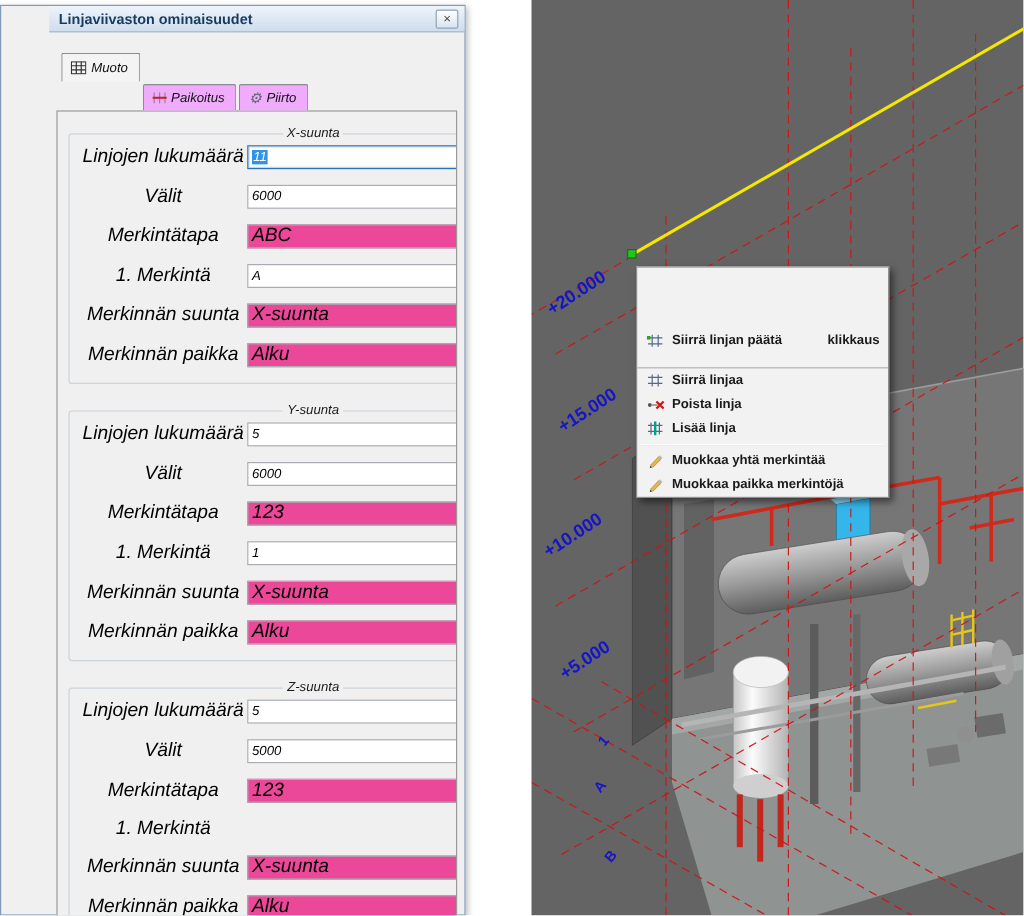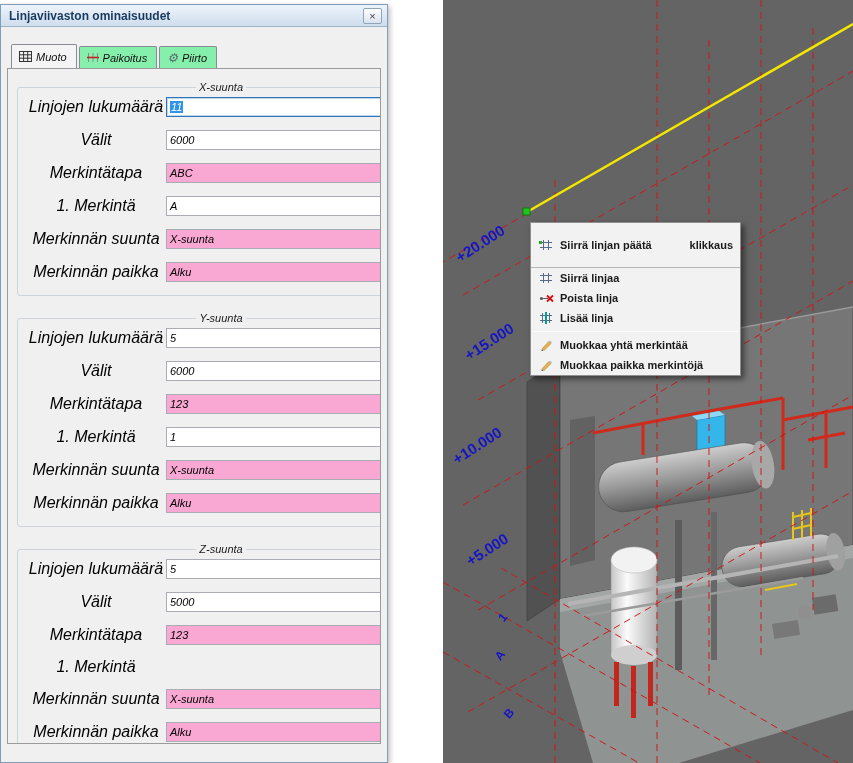--- a/index.html
+++ b/index.html
@@ -2,64 +2,64 @@
 <html><head>
 <meta charset="utf-8">
 <style>
   * { margin:0; padding:0; box-sizing:border-box; }
   html,body { background:#fff; }
   body { font-family:"Liberation Sans", sans-serif; }
   .screen { position:relative; width:853px; height:763px; background:#ffffff; overflow:hidden; }
 
   
   .dialog { position:absolute; left:0; top:4px; width:388px; height:759px;
-            background:#f0f0f0; border:1px solid #7f9db9; box-shadow:2px 2px 5px rgba(0,0,0,.25); }
+            background:#f0f0f0; border:1px solid #7f9db9; box-shadow:2px 2px 5px rgba(0,0,0,.25);padding-left:40px; }
   .titlebar { height:22px; background:linear-gradient(#eef4fb,#cfdded);
               border-bottom:1px solid #9fb4c9; display:flex; align-items:center; padding:0 5px 0 8px; }
   .titlebar-text { flex:1; font-size:12px; font-weight:bold; color:#173a5e; }
   .close-btn { width:19px; height:16px; border:1px solid #8fa4b8; border-radius:2px;
                background:linear-gradient(#ffffff,#d9e3ef); color:#444; font-size:11px; line-height:14px;
                text-align:center; cursor:default; }
 
   .tabcontrol { margin:19px 6px 0 6px;font-style:italic; }
   .tabstrip { display:flex; padding-left:4px; position:relative; z-index:2; }
   .tab { display:flex; align-items:center; gap:4px; font-size:11px; color:#111;
-         padding:3px 9px 3px 7px; height:22px; background:#86efac;
-         border:1px solid #898c95; border-bottom:none; border-radius:2px 2px 0 0; margin-right:2px; }
+         padding:3px 9px 3px 7px; height:22px; background:#f0abfc;
+         border:1px solid #898c95; border-bottom:none; border-radius:2px 2px 0 0; margin-right:2px;margin-top:24px; }
   .tab.selected { background:#f4f4f4; height:24px; margin-top:-2px; margin-bottom:-1px; }
   .tab-icon { display:inline-flex; align-items:center; }
   .gear { font-size:12px; color:#5a6b6b; line-height:10px; }
   .tabpage { position:relative; z-index:1; border:1px solid #9b9b9b; background:#f0f0f0;
              padding:12px 6px 6px 6px; height:676px; overflow:hidden; }
 
   fieldset.group { border:1px solid #ccd4dc; border-radius:3px; margin:0 3px 16px 3px;
                    padding:4px 8px 0 8px; background:#f0f0f0;text-align:center; }
   fieldset.group legend { font-size:11px; color:#1a1a1a; padding:0 3px; margin-left:3px; }
   .row { display:flex; align-items:center; margin-bottom:13px; }
   .flabel { width:140px; font-size:16px; color:#000; flex:none; }
   .tbox { width:244px; height:20px; background:#fff; border:1px solid #a9acb2;
           display:flex; align-items:center; padding:0 3px; font-size:11px; color:#000; }
   .tbox.focused { border-color:#2f74b8; box-shadow:0 0 0 1px rgba(72,140,200,.35) inset; }
   .selected-text { background:#3094e8; color:#fff; padding:0 1px; }
-  .combo { position:relative; width:244px; height:20px; background:#f9a8d4; border:1px solid #a9acb2;
-           display:flex; align-items:center; padding:0 20px 0 3px; font-size:11px; color:#000; }
+  .combo { position:relative; width:244px; height:20px; background:#ec4899; border:1px solid #a9acb2;
+           display:flex; align-items:center; padding:0 20px 0 3px; font-size:16px; color:#000; }
   .combo-btn { position:absolute; right:0; top:0; width:17px; height:100%;
                background:linear-gradient(#f6f6f6,#dcdcdc); border-left:1px solid #bcbcbc;
                display:flex; align-items:center; justify-content:center; }
   .chev { width:0; height:0; border-left:3px solid transparent; border-right:3px solid transparent;
           border-top:4px solid #404040; }
 
   
   .viewport { position:absolute; left:443px; top:0; width:410px; height:763px; background:#646464; }
   .viewport > svg { position:absolute; left:0; top:0; }
 
   .context-menu { position:absolute; left:87px; top:222px; width:211px; background:#f2f2f2;
                   border:1px solid #8f8f8f; box-shadow:3px 3px 6px rgba(0,0,0,.5); font-size:11px; color:#1a1a1a; }
   .menu-header { display:flex; align-items:flex-end; gap:6px; padding:16px 7px; font-weight:bold;
-                 border-bottom:1px solid #b5b5b5; }
+                 border-bottom:1px solid #b5b5b5;margin-top:39px; }
   .menu-shortcut { margin-left:auto; font-weight:bold; }
   .menu-item { display:flex; align-items:center; gap:6px; padding:0 7px; height:20px;font-weight:bold; }
   .menu-sep { height:1px; background:#b8b8b8; border-bottom:1px solid #fcfcfc; margin:3px 2px; }
   .mi-icon { width:16px; display:inline-flex; justify-content:center; flex:none; }
 </style>
 </head>
 <body>
 
 <div class="screen">
 

